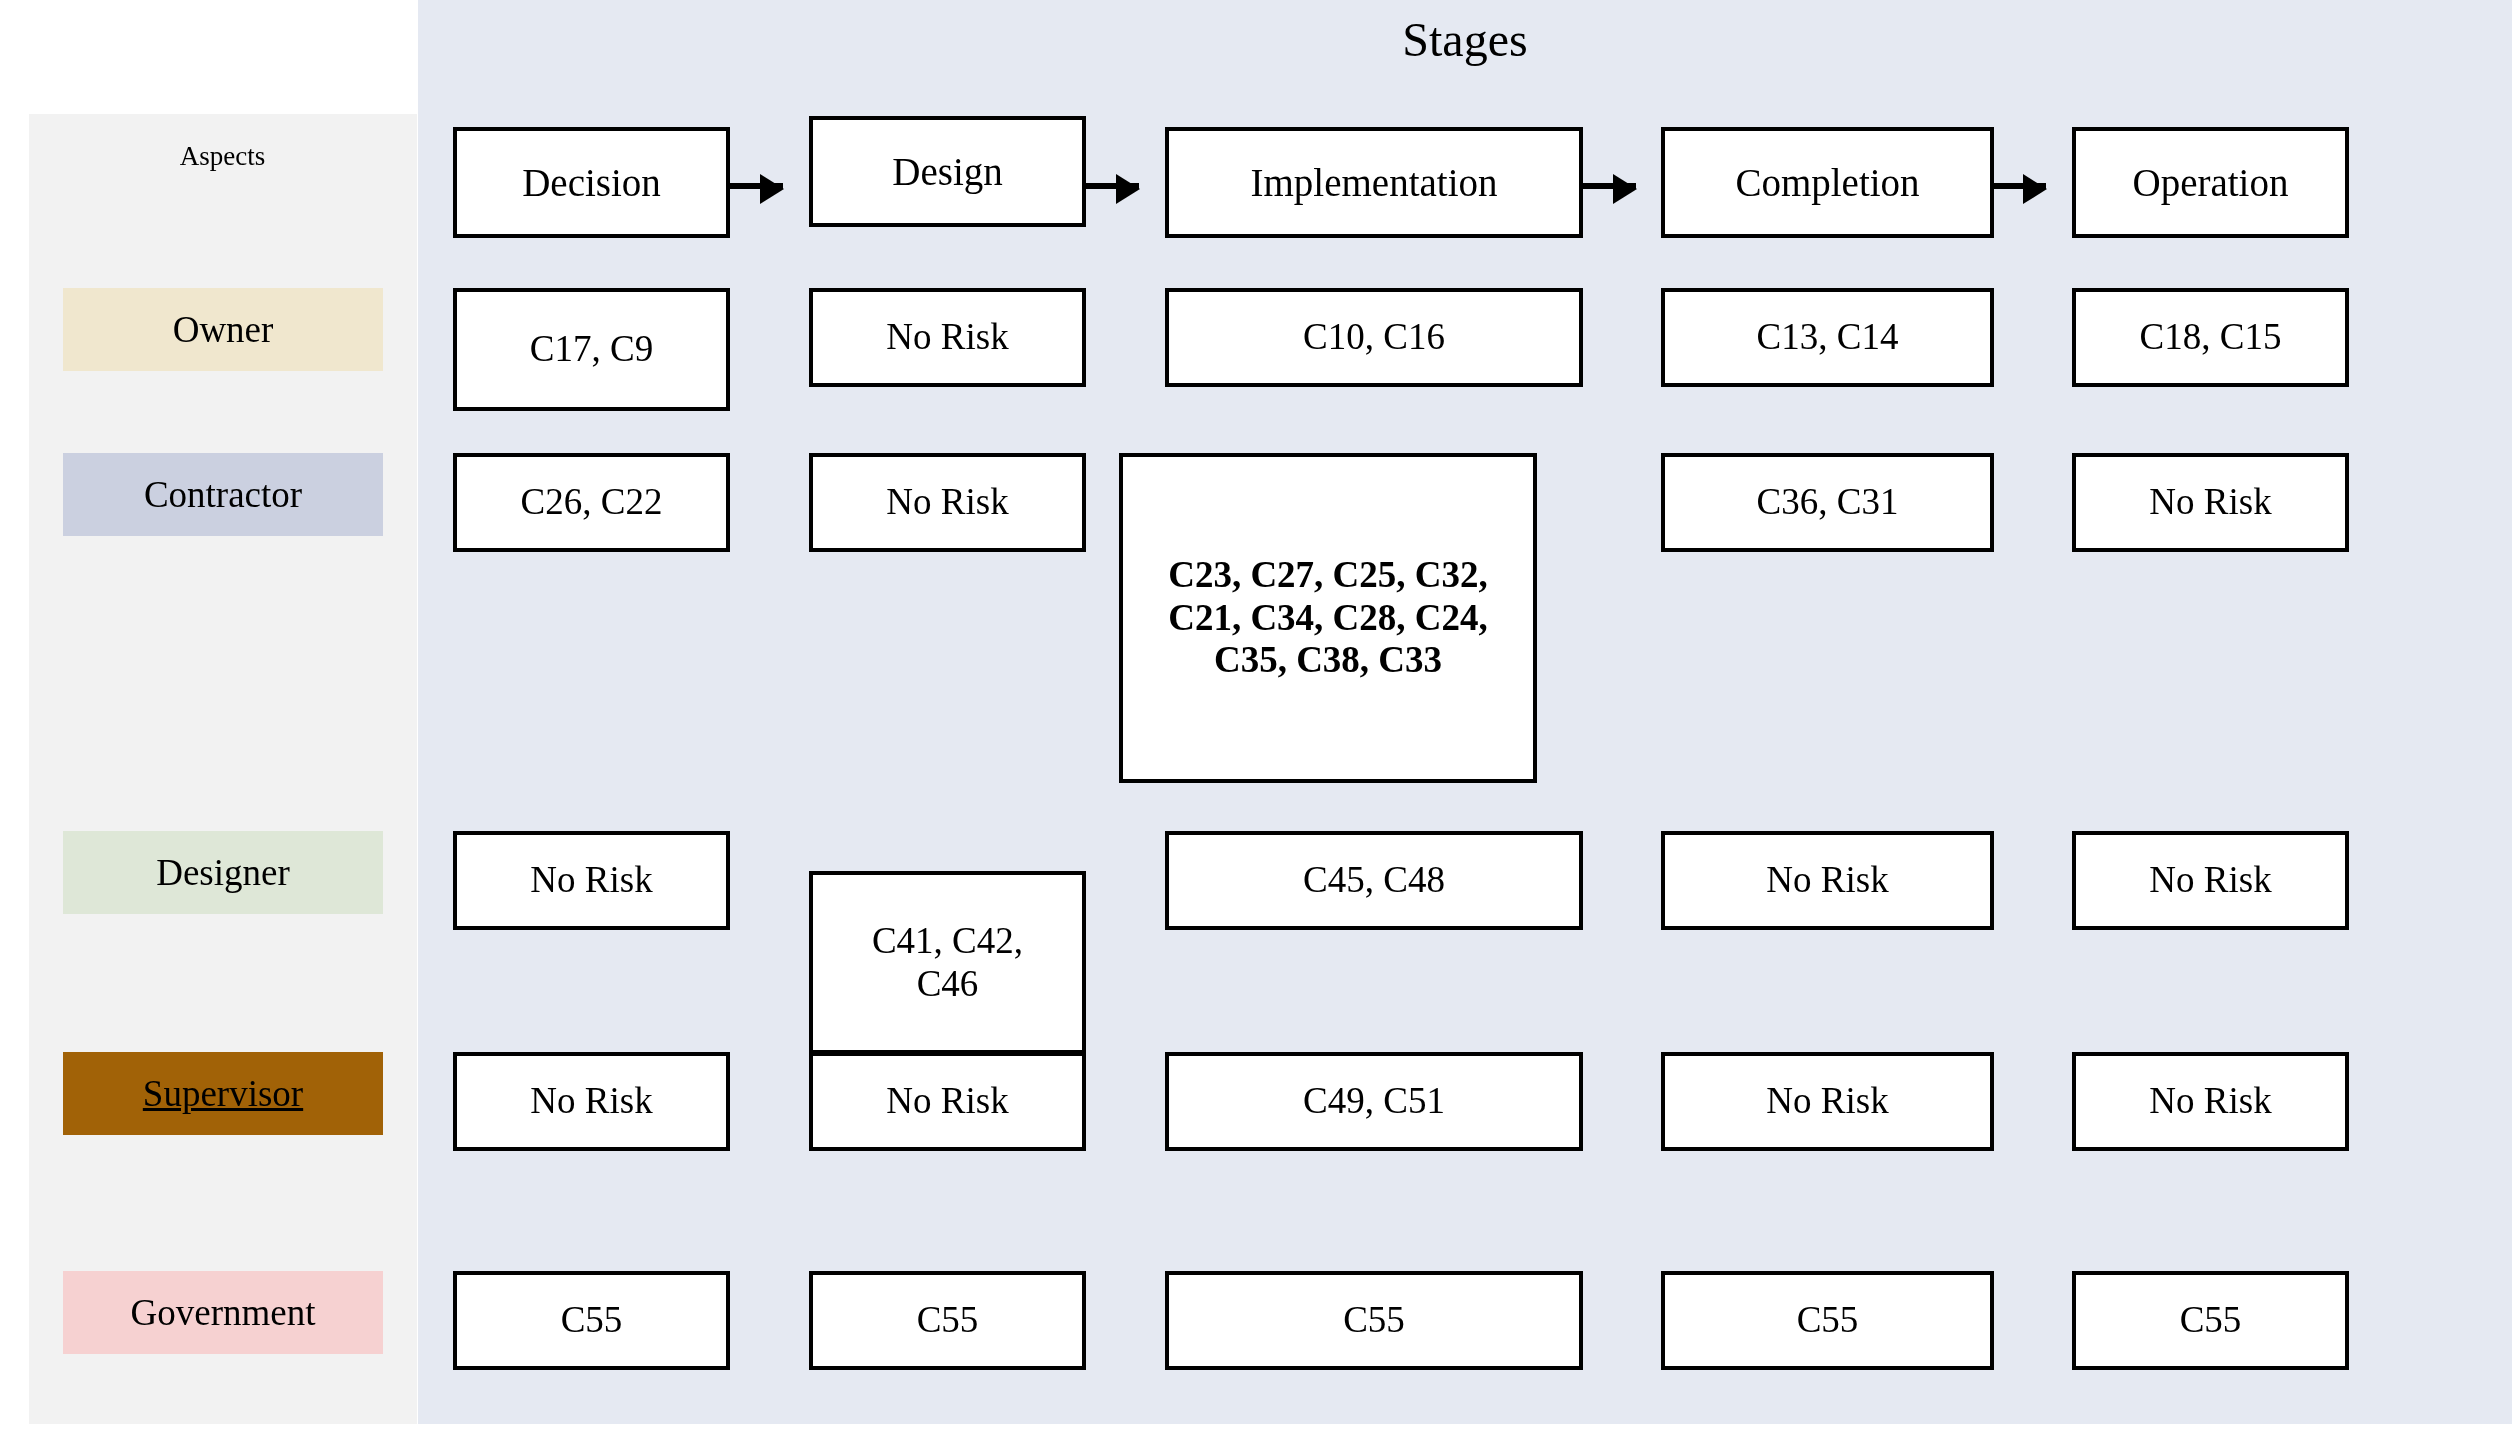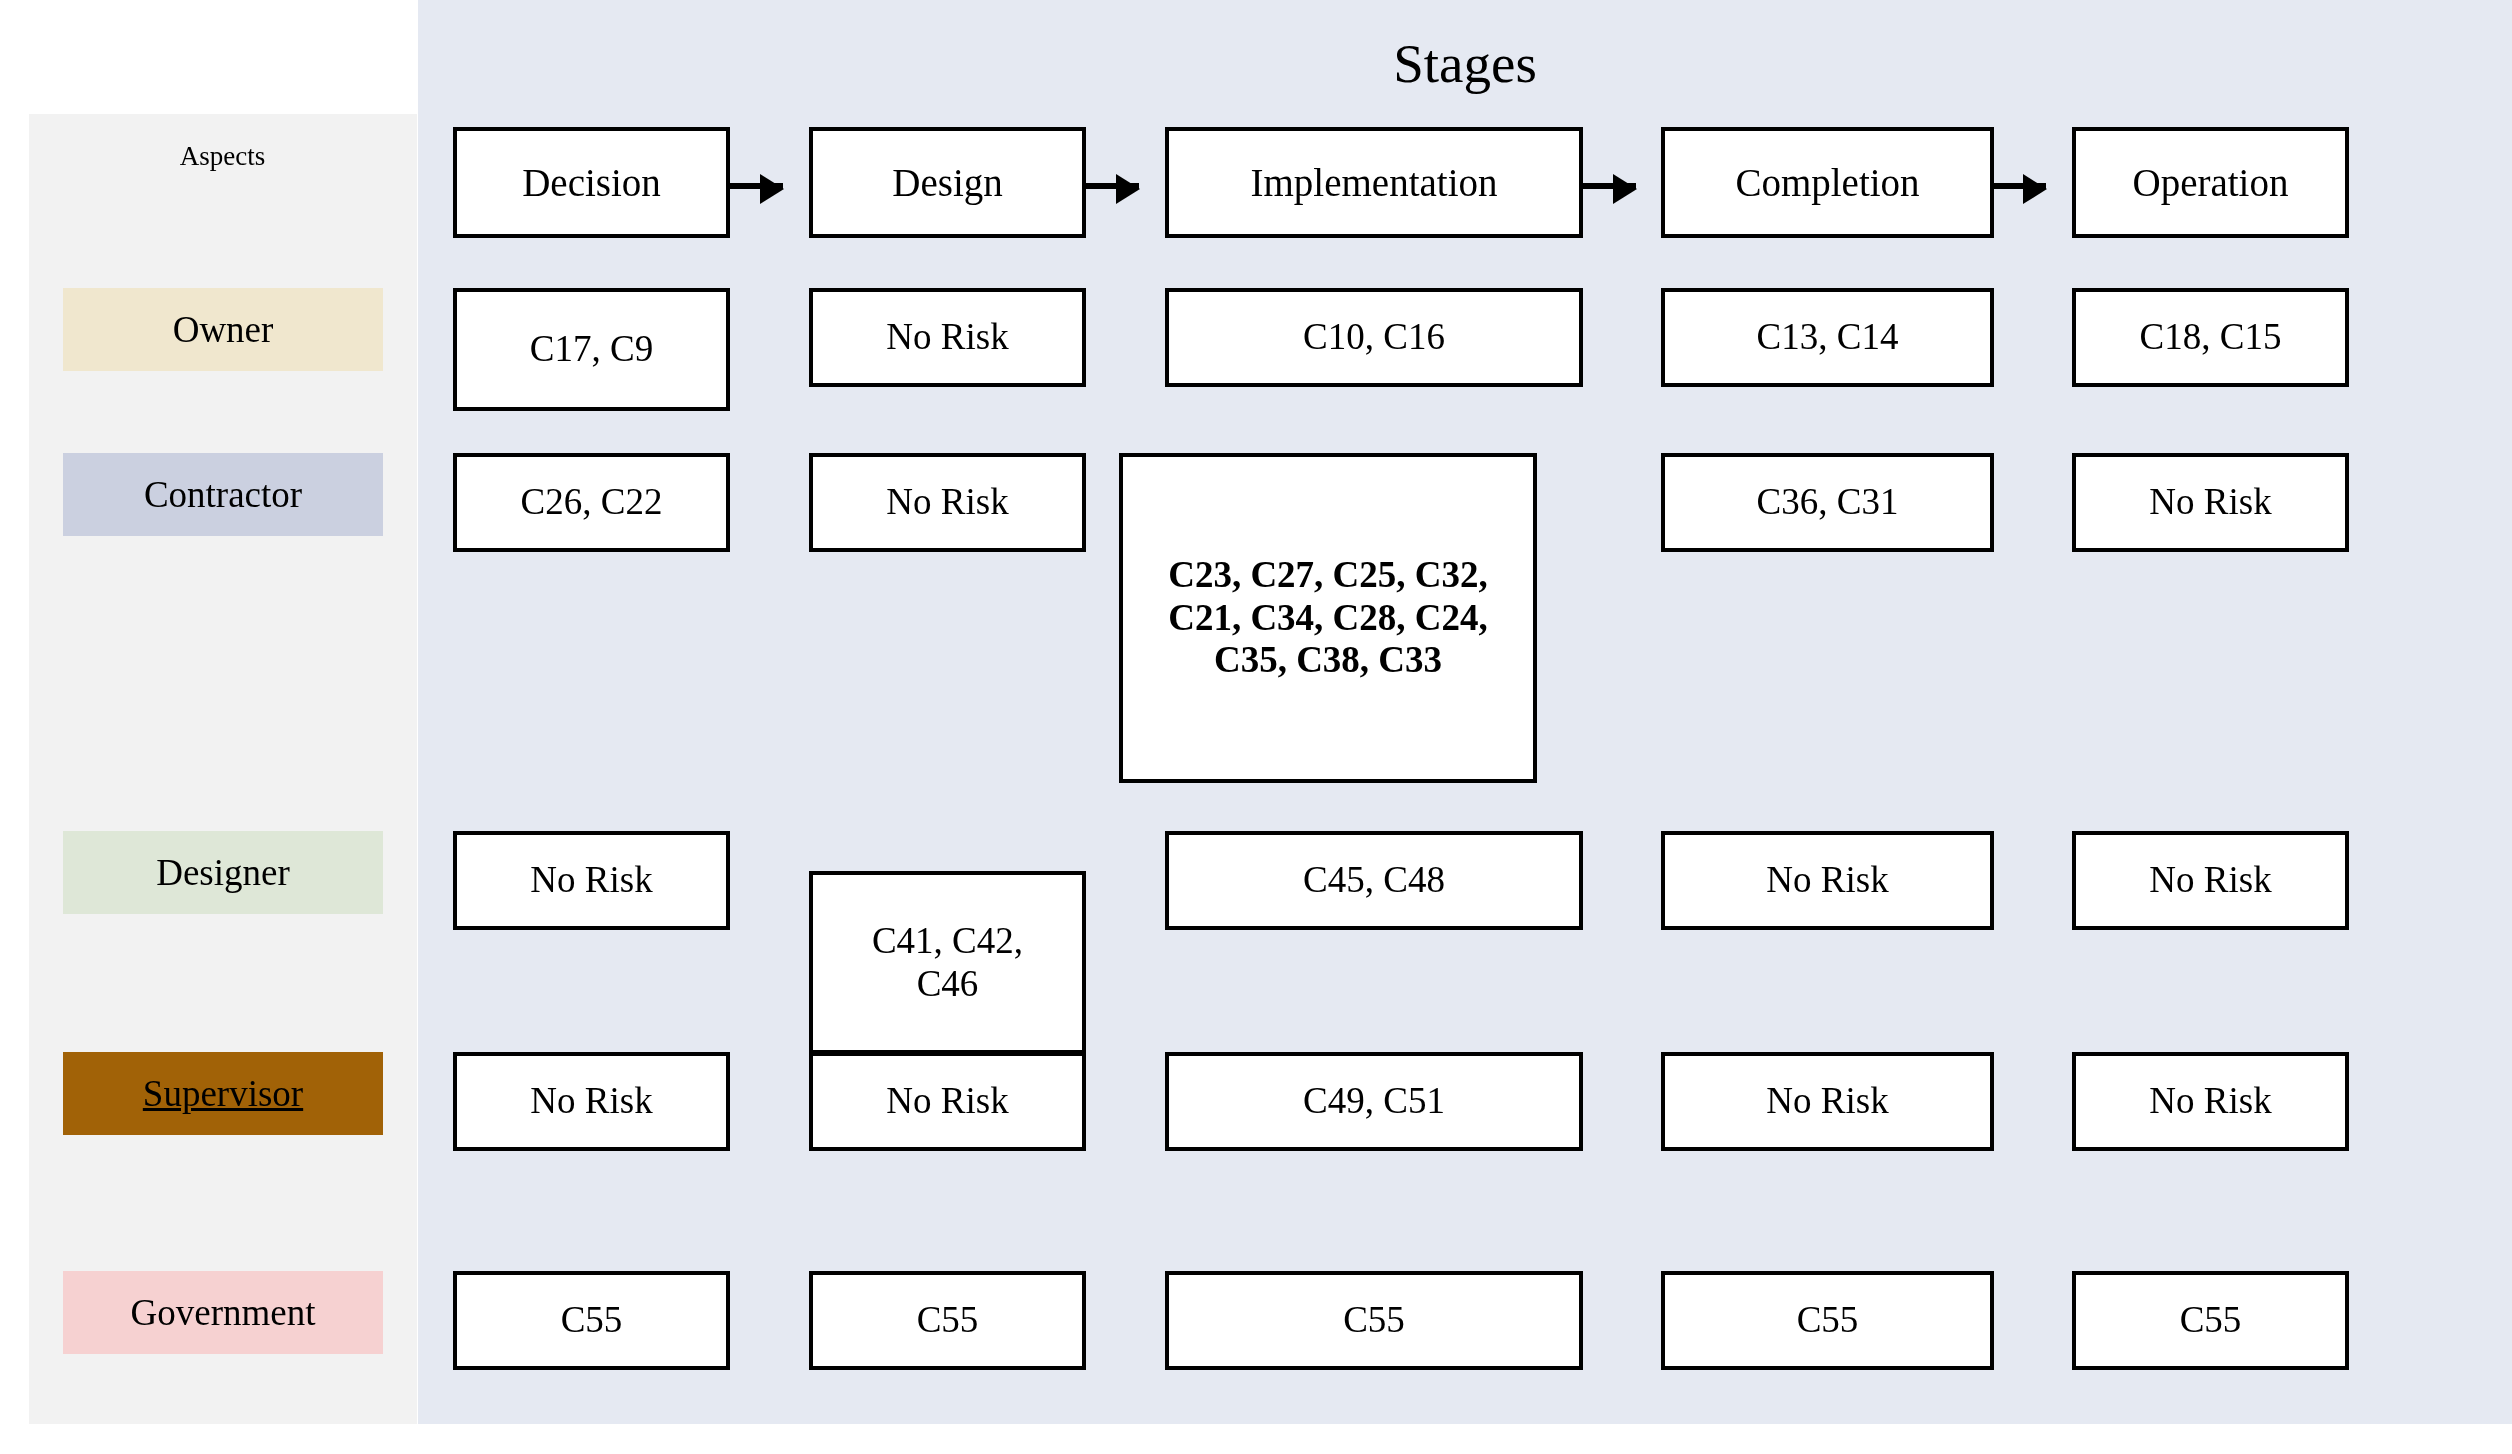--- a/index.html
+++ b/index.html
@@ -30,24 +30,24 @@
     top: 0px;
     width: 2094px;
     height: 1424px;
     background: #e5e9f2;
   }
 
   
   #stages-title {
     position: absolute;
     left: 418px;
-    top: 36px;
+    top: 16px;
     width: 2094px;
     text-align: center;
-    font-size: 55px;
+    font-size: 48px;
     color: #000;
     line-height: 1;
   }
   #aspects-title {
     position: absolute;
     left: 28.6px;
     top: 143px;
     width: 388px;
     text-align: center;
     font-size: 27px;
@@ -122,21 +122,21 @@
   <span>Designer</span>
 </div>
 <div class="aspect-label" style="top:1052px;height:83px;background:#a16207;text-decoration:underline;">
   <span>Supervisor</span>
 </div>
 <div class="aspect-label" style="top:1271px;height:83px;background:#f6d1d1;">
   <span>Government</span>
 </div>
 
 <div class="stage-box" style="left:453px;top:127px;width:277px;height:111px;">Decision</div>
-<div class="stage-box" style="left:809px;top:127px;width:277px;height:111px;">Design</div>
+<div class="stage-box" style="left:809px;top:116px;width:277px;height:111px;">Design</div>
 <div class="stage-box" style="left:1165px;top:127px;width:418px;height:111px;">Implementation</div>
 <div class="stage-box" style="left:1661px;top:127px;width:333px;height:111px;">Completion</div>
 <div class="stage-box" style="left:2072px;top:127px;width:277px;height:111px;">Operation</div>
 
 <div class="arrow" style="left:730px;top:183px;width:53px;"></div>
 <div class="arrow" style="left:1086px;top:183px;width:53px;"></div>
 <div class="arrow" style="left:1583px;top:183px;width:53px;"></div>
 <div class="arrow" style="left:1993px;top:183px;width:53px;"></div>
 
 <div class="risk-box" style="left:453px;top:288px;width:277px;height:123px;">C17, C9</div>

